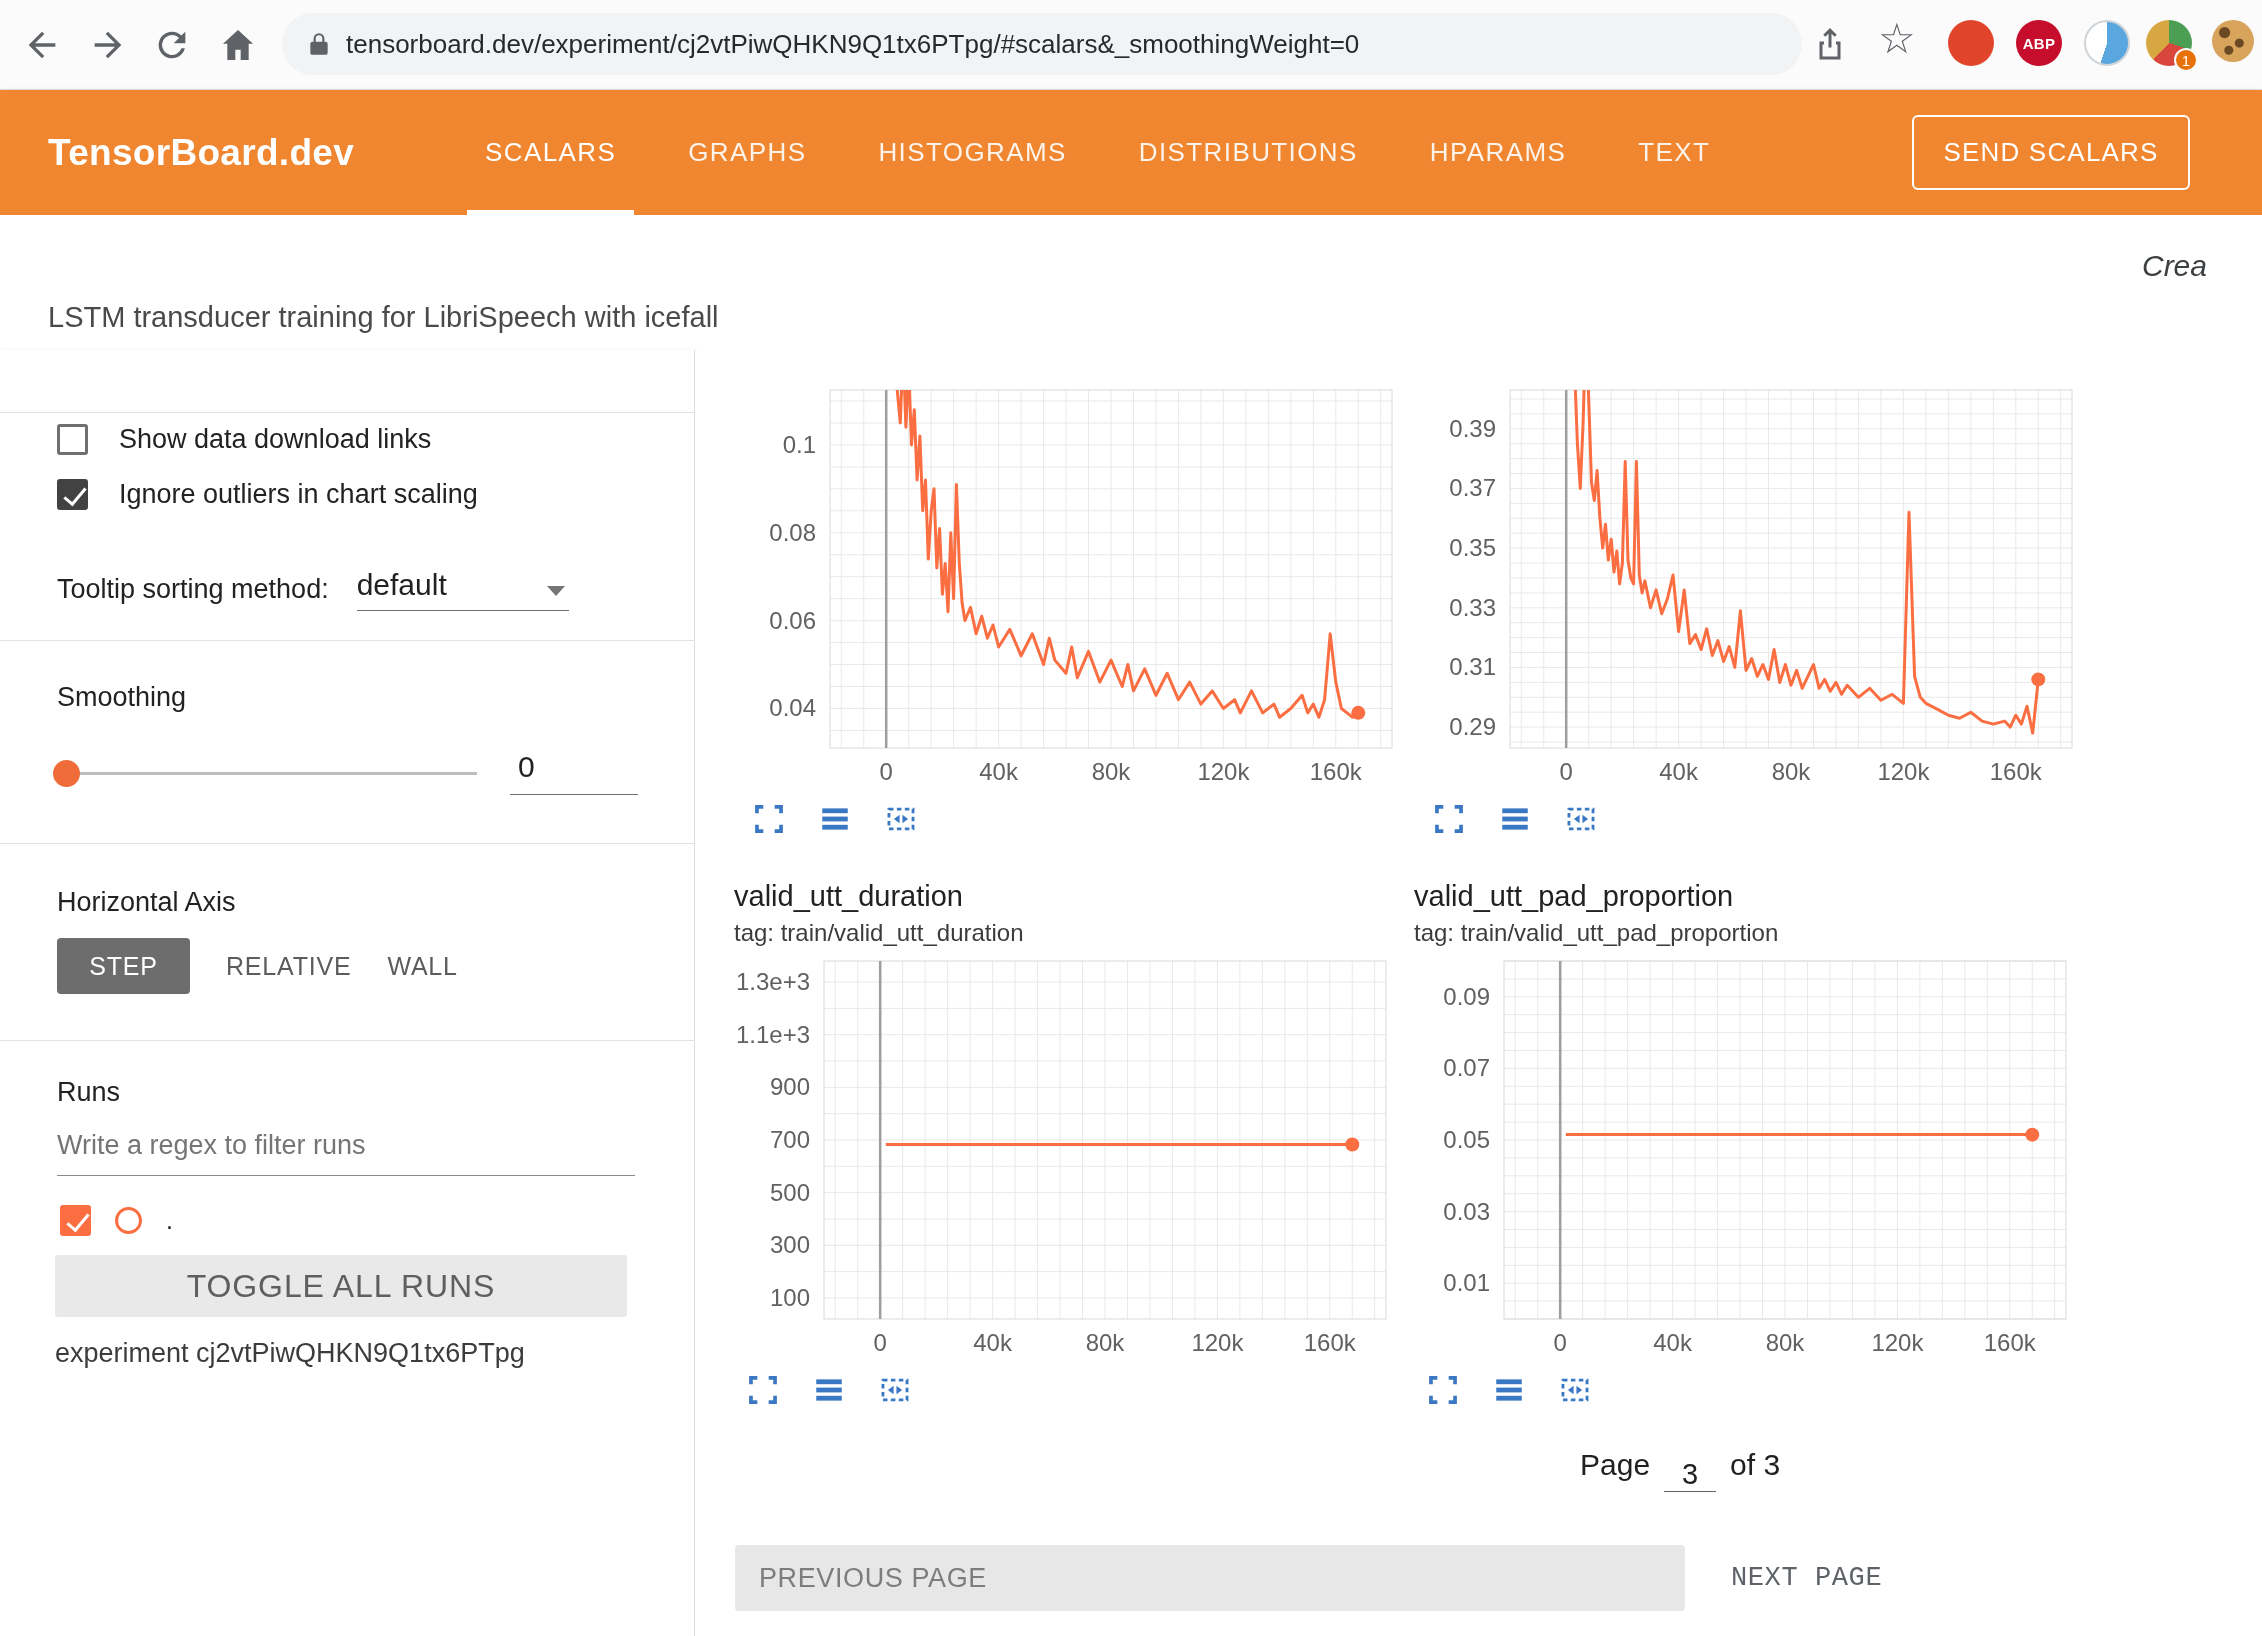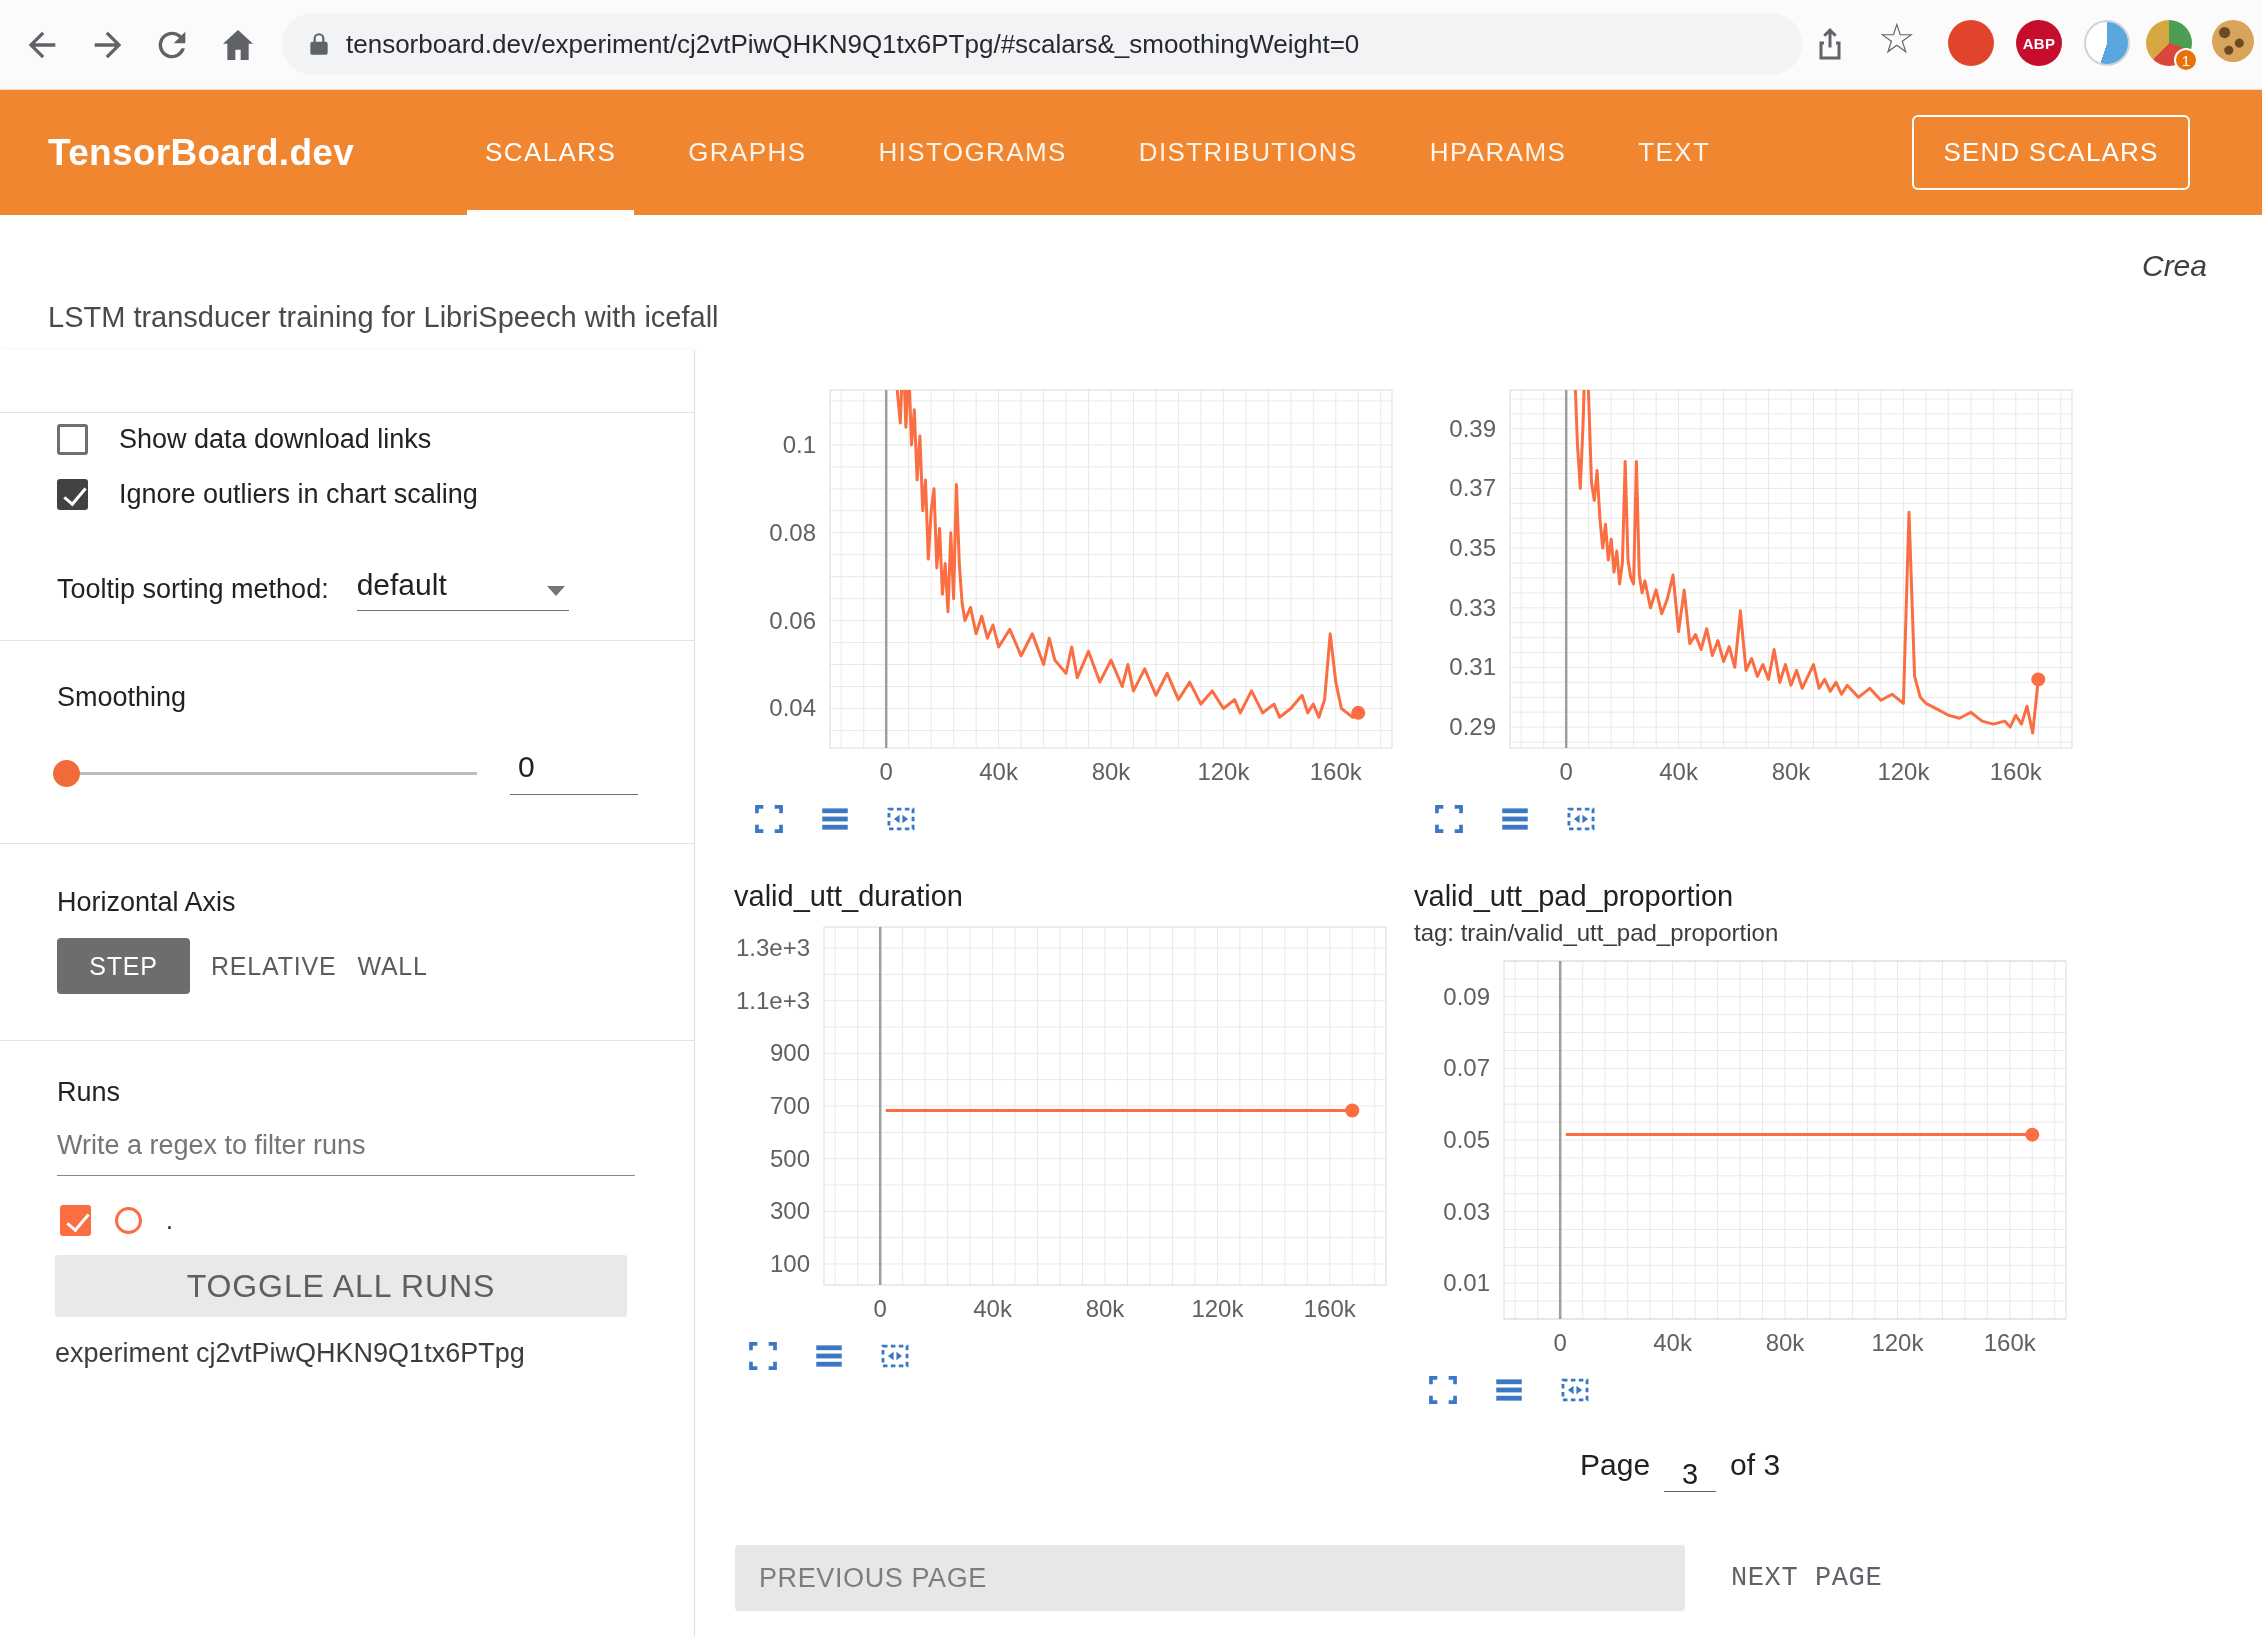--- a/index.html
+++ b/index.html
@@ -168,21 +168,21 @@
       <div class="slider-track"></div>
       <div class="slider-thumb"></div>
     </div>
     <div class="slider-value" style="top:400px">0</div>
 
     <div class="sb-divider" style="top:493px"></div>
 
     <div class="sb-row" style="top:537px">
       <div class="sb-label">Horizontal Axis</div>
     </div>
-    <div class="sb-row" style="top:588px; gap:21px;">
+    <div class="sb-row" style="top:588px; gap:36px;">
       <button class="axis-btn selected">STEP</button>
       <button class="axis-btn">RELATIVE</button>
       <button class="axis-btn">WALL</button>
     </div>
 
     <div class="sb-divider" style="top:690px"></div>
 
     <div class="sb-row" style="top:727px">
       <div class="sb-label">Runs</div>
     </div>
@@ -363,20 +363,21 @@
         <button class="tool-btn"><svg viewBox="0 0 24 24">
               <rect x="3.5" y="5" width="17" height="14" fill="none" stroke="#3b78c3" stroke-width="2" stroke-dasharray="3.2 2.4"></rect>
               <path fill="#3b78c3" d="M7 12l4-3v6z"></path>
               <path fill="#3b78c3" d="M17 12l-4-3v6z"></path>
             </svg></button>
       </div>
     </div>
 
     <div class="chart-card" style="left:39px; top:530px;">
       <div class="chart-title">valid_utt_duration</div>
+      <div class="chart-tag">tag: train/valid_utt_duration</div>
       <div class="chart-box"><svg viewBox="0 0 660 410" width="660" height="410">
             <defs>
               <clipPath id="cp2">
                 <rect x="90" y="6" width="562" height="358"></rect>
               </clipPath>
             </defs>
             <line x1="101.24" y1="6" x2="101.24" y2="364" stroke="#e9e9e9" stroke-width="1"></line>
             <line x1="123.72" y1="6" x2="123.72" y2="364" stroke="#e9e9e9" stroke-width="1"></line>
             <line x1="146.2" y1="6" x2="146.2" y2="364" stroke="#e9e9e9" stroke-width="1"></line>
             <line x1="168.68" y1="6" x2="168.68" y2="364" stroke="#e9e9e9" stroke-width="1"></line>

